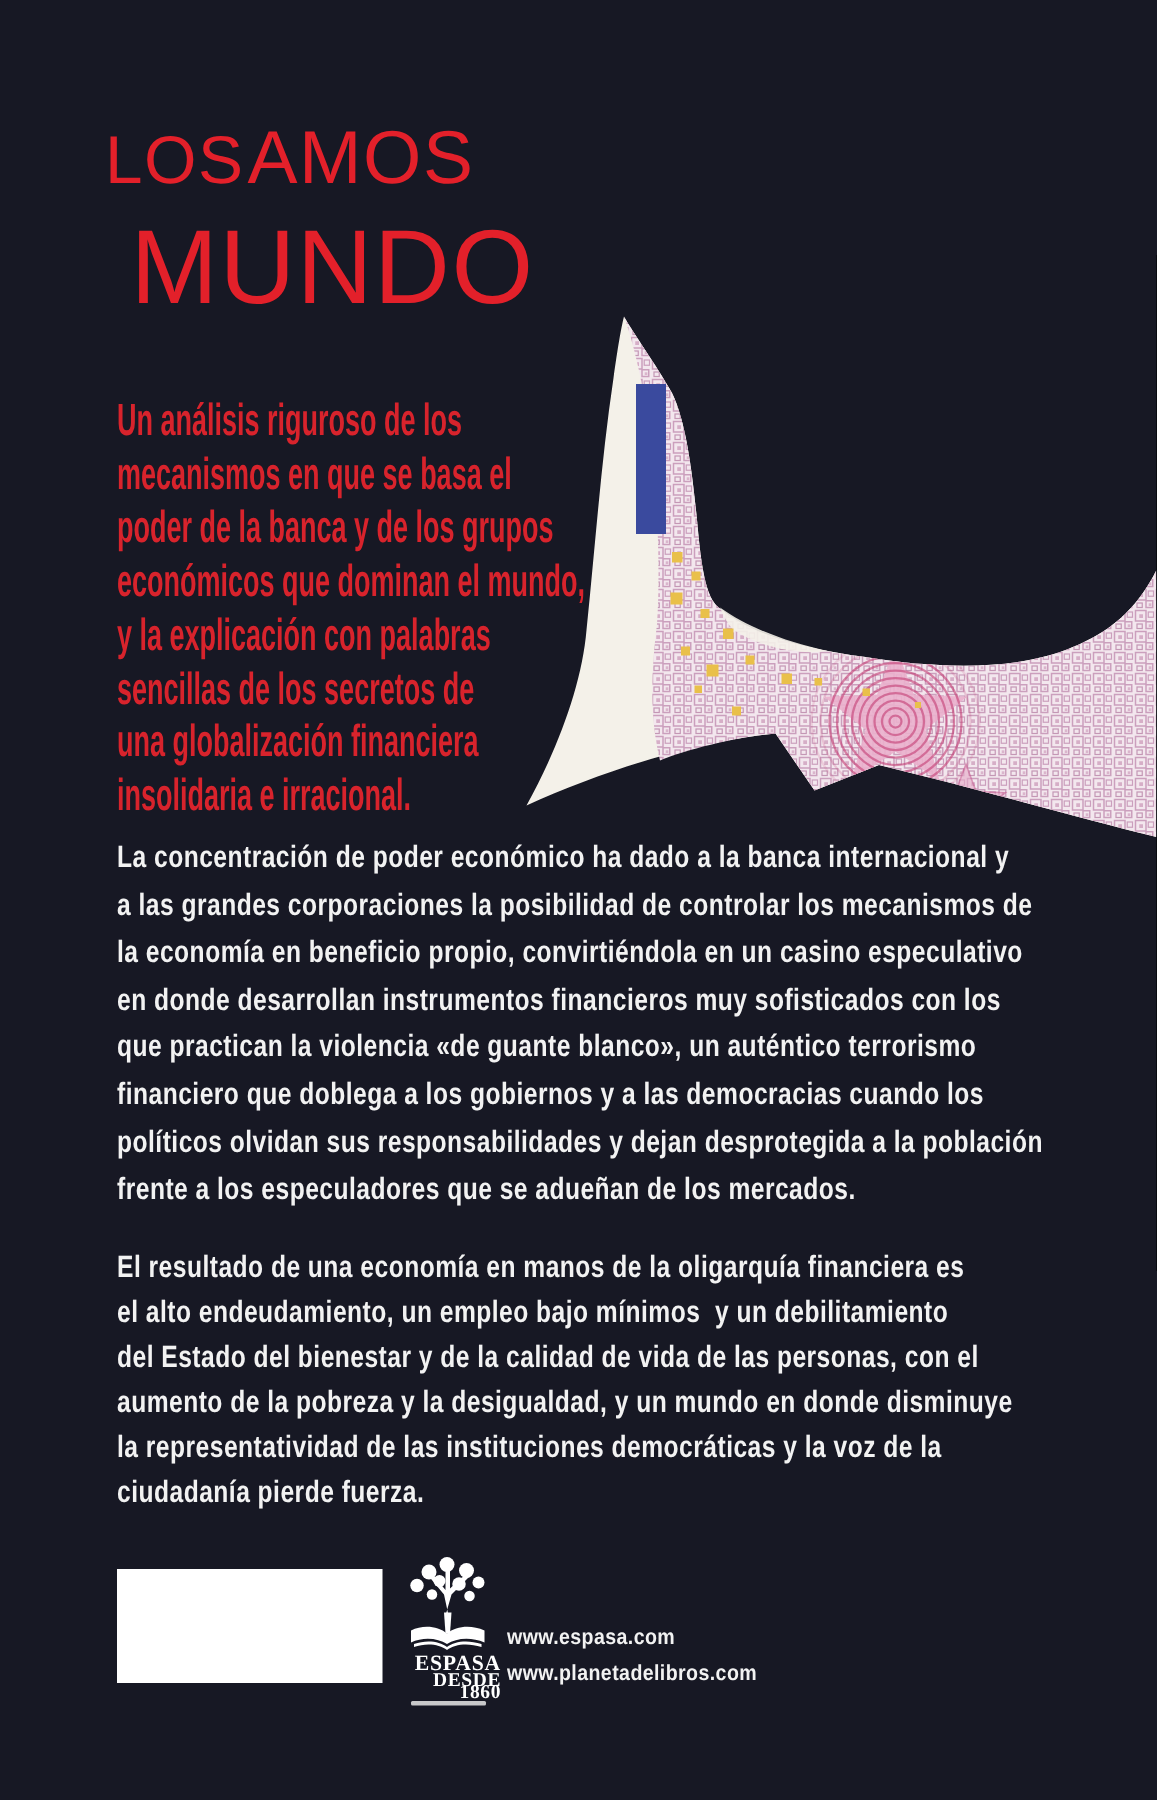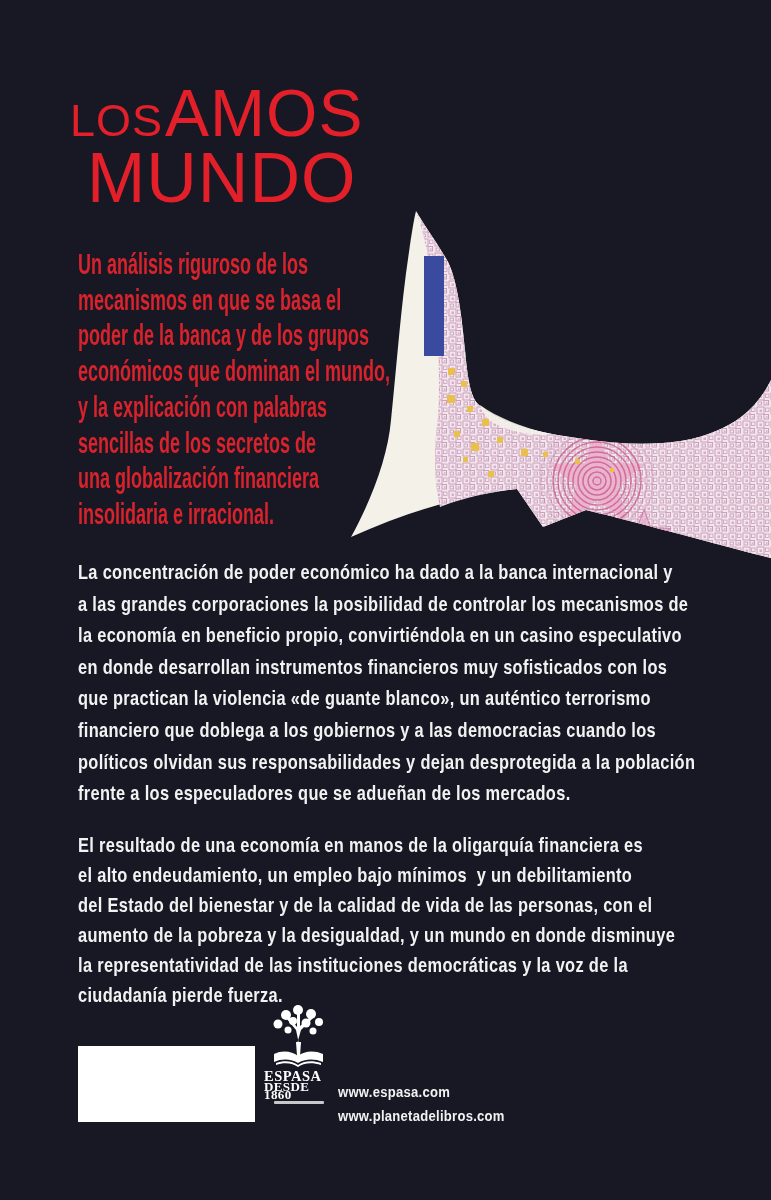--- a/index.html
+++ b/index.html
@@ -8,50 +8,50 @@
     background:#171824;
     font-family:"Liberation Sans",sans-serif;
   }
   
   .title-line1{
     position:absolute;left:70px;top:80px;
     display:flex;align-items:baseline;
     color:#e3202a;line-height:1;letter-spacing:1px;
   }
   .t-small{font-size:45px;}
-  .t-big{font-size:66px;margin:0 2px;}
+  .t-big{font-size:50px;margin:0 2px;}
   .title-line2{
     position:absolute;left:87px;top:143px;
     color:#e3202a;font-size:70px;line-height:1;letter-spacing:1px;text-align:right;
   }
   
   .line{white-space:pre;transform-origin:0 50%;}
   .intro{
-    position:absolute;left:78px;top:246px;
+    position:absolute;left:78px;top:263px;
     color:#d8232c;font-weight:bold;font-size:30px;
   }
   .intro .line{line-height:35.7px;transform:scaleX(0.60);}
   .para{
     position:absolute;left:78px;color:#f2f2f2;
     font-weight:bold;font-size:20.5px;letter-spacing:0.4px;
   }
   .para1{top:556px;}
   .para1 .line{line-height:31.6px;transform:scaleX(0.80);}
   .para2{top:830px;}
   .para2 .line{line-height:30px;transform:scaleX(0.80);}
   
   .shark{position:absolute;left:340px;top:190px;width:431px;height:385px;}
   
   .barcode{
     position:absolute;left:78px;top:1046px;width:177px;height:76px;
     background:#ffffff;
   }
   .logo{
-    position:absolute;left:264px;top:1004px;width:70px;
-    text-align:left;color:#ffffff;
+    position:absolute;left:264px;top:1037px;width:70px;
+    text-align:right;color:#ffffff;
   }
   .logo svg{display:block;margin:0 auto;}
   .pub-name{
     font-family:"Liberation Serif",serif;font-weight:bold;
     font-size:14.5px;line-height:13px;letter-spacing:0.5px;
   }
   .pub-since{
     font-family:"Liberation Serif",serif;font-weight:bold;
     font-size:13px;line-height:8px;letter-spacing:0.4px;
   }

